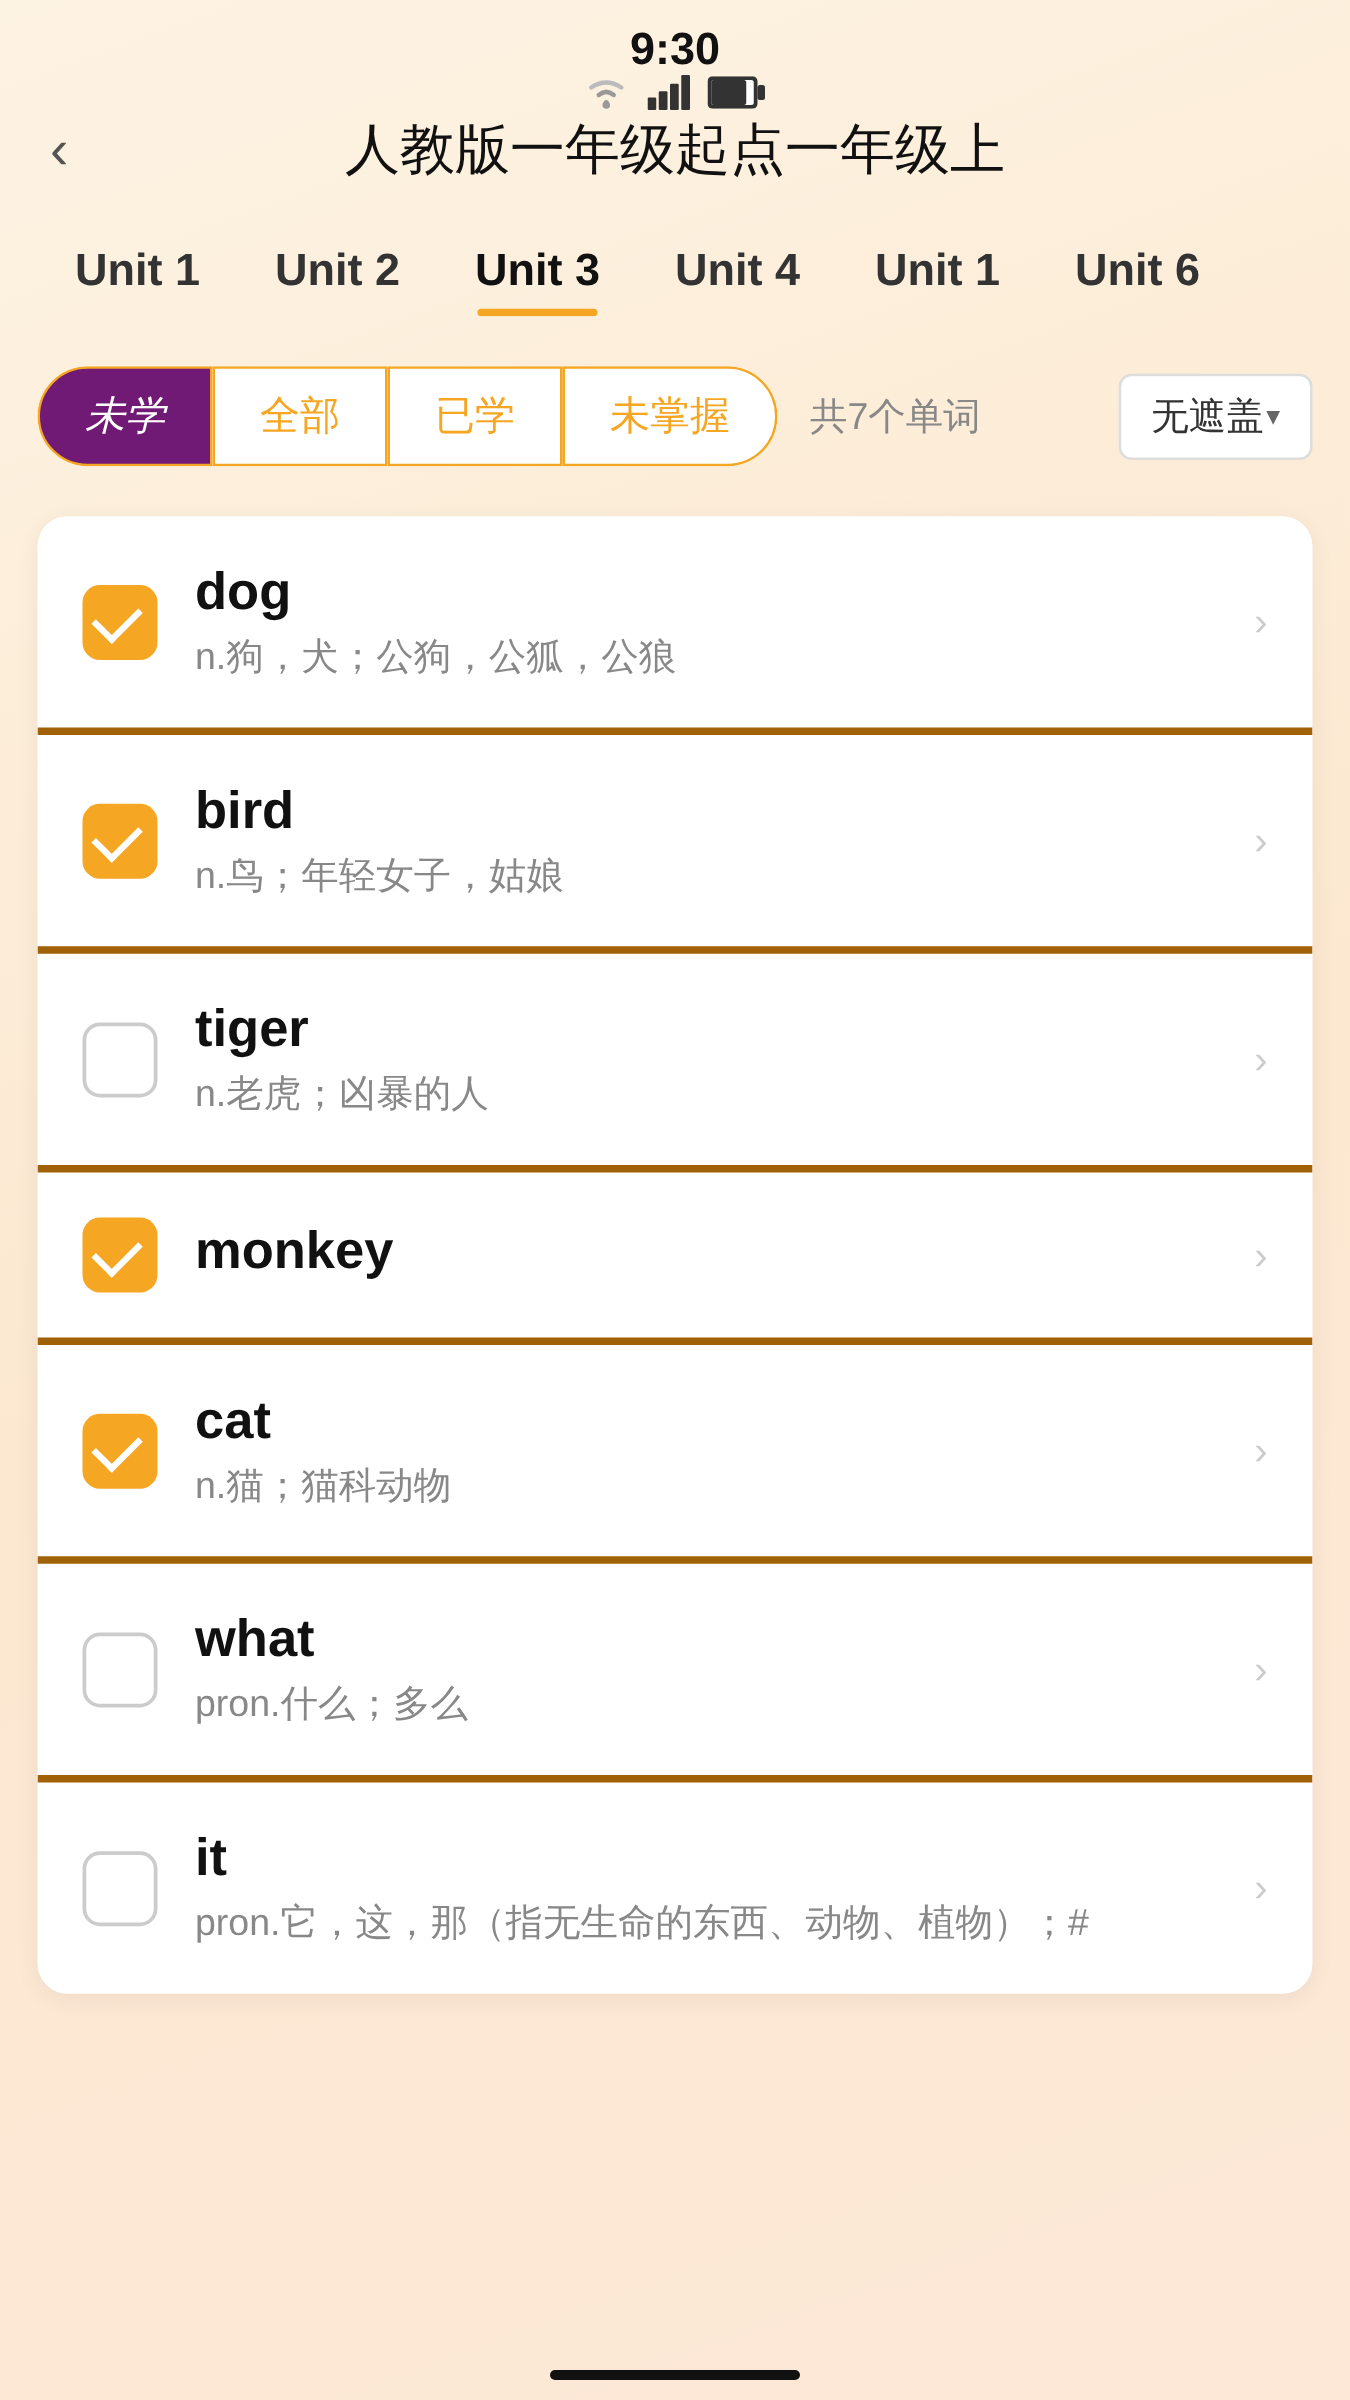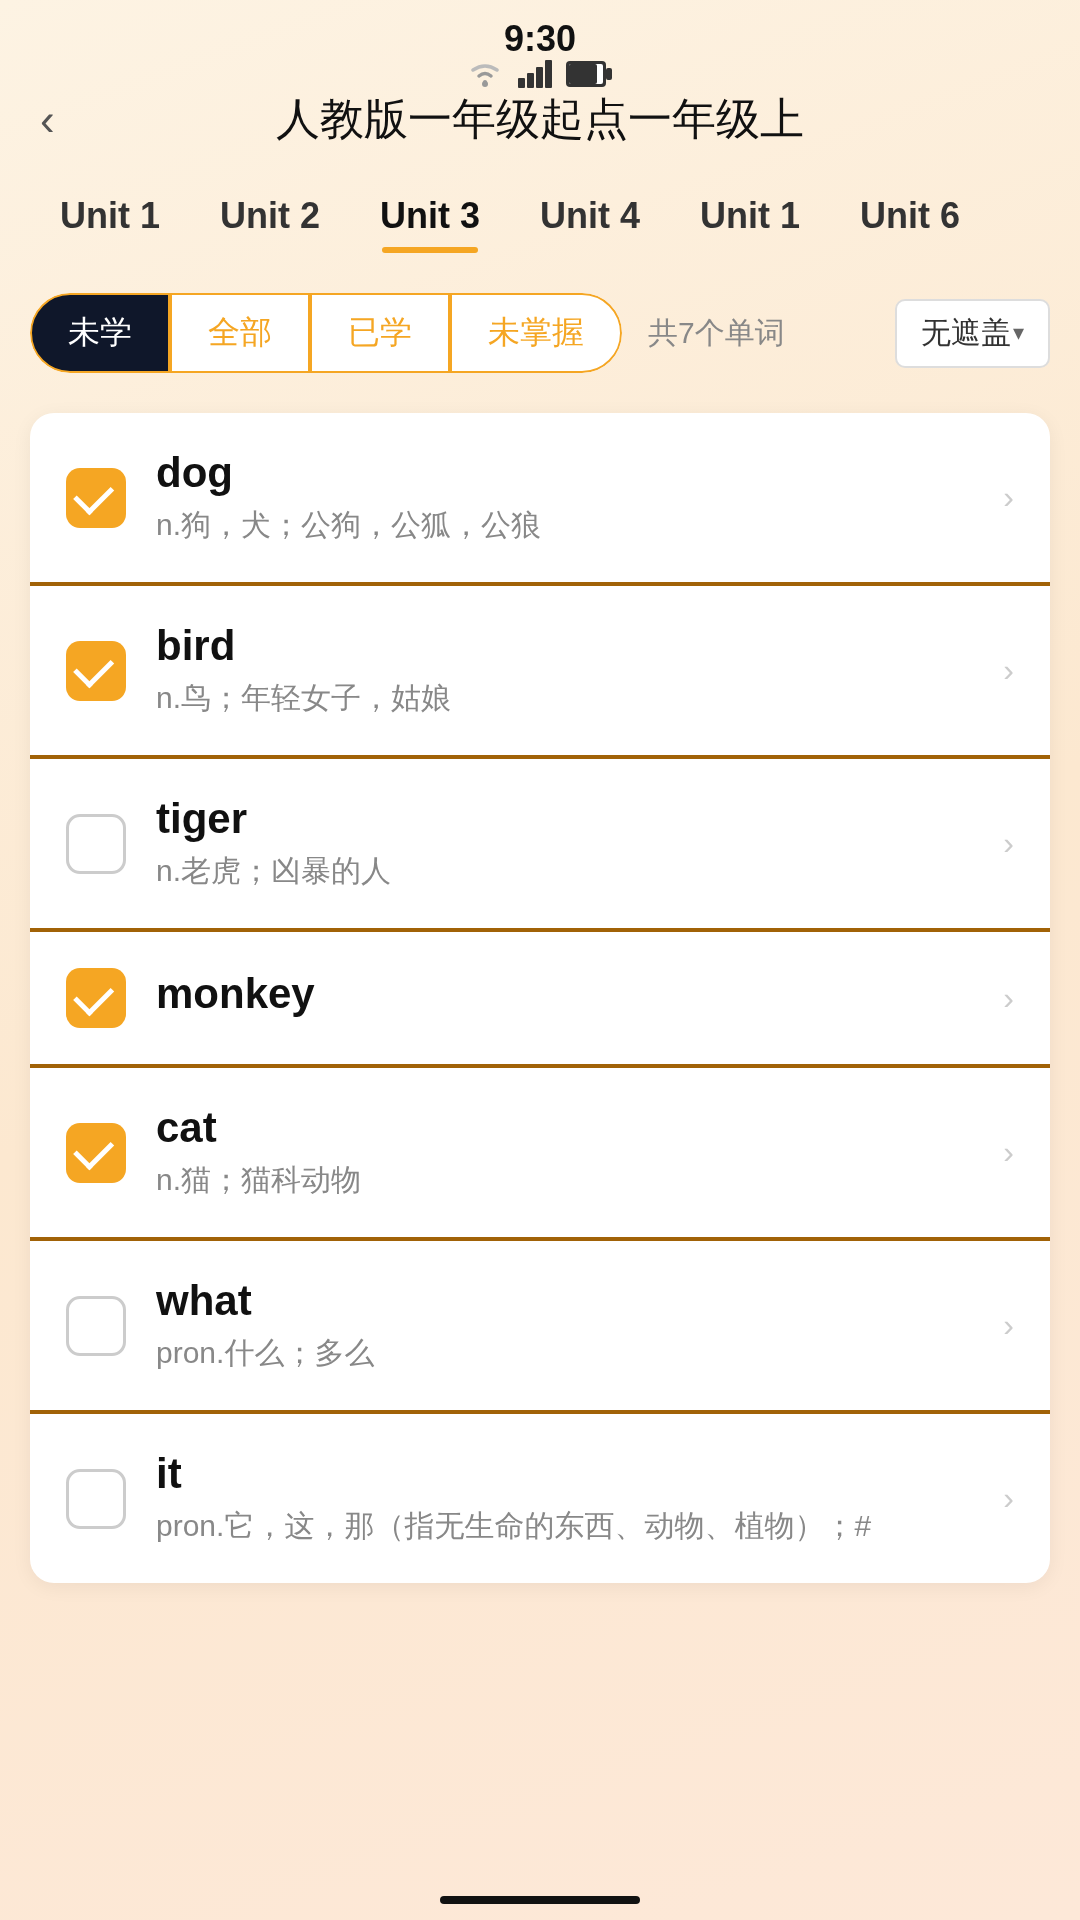--- a/index.html
+++ b/index.html
@@ -112,23 +112,24 @@
       overflow: hidden;
     }
     .filter-pill {
       padding: 16px 36px;
       font-size: 32px;
       cursor: pointer;
       white-space: nowrap;
       border: 2px solid #f5a623;
     }
     .filter-pill.active {
-      background: #0f172a;
+      background: #701a75;
       color: #fff;
       border-color: #f5a623;
+      font-style: italic;
     }
     .filter-pill:not(.active) {
       background: #fff;
       color: #f5a623;
     }
     .filter-pill:first-child {
       border-radius: 50px 0 0 50px;
     }
     .filter-pill:last-child {
       border-radius: 0 50px 50px 0;
@@ -163,21 +164,21 @@
       border-radius: 24px;
       margin: 20px 30px;
       padding: 0;
       box-shadow: 0 4px 20px rgba(0,0,0,0.06);
       overflow: hidden;
     }
     .word-item {
       display: flex;
       align-items: center;
       padding: 36px 36px;
-      border-bottom: 4px solid #a16207;
+      border-bottom: 6px solid #a16207;
       cursor: pointer;
       position: relative;
     }
     .word-item:last-child {
       border-bottom: none;
     }
     .checkbox {
       width: 60px;
       height: 60px;
       border-radius: 14px;

